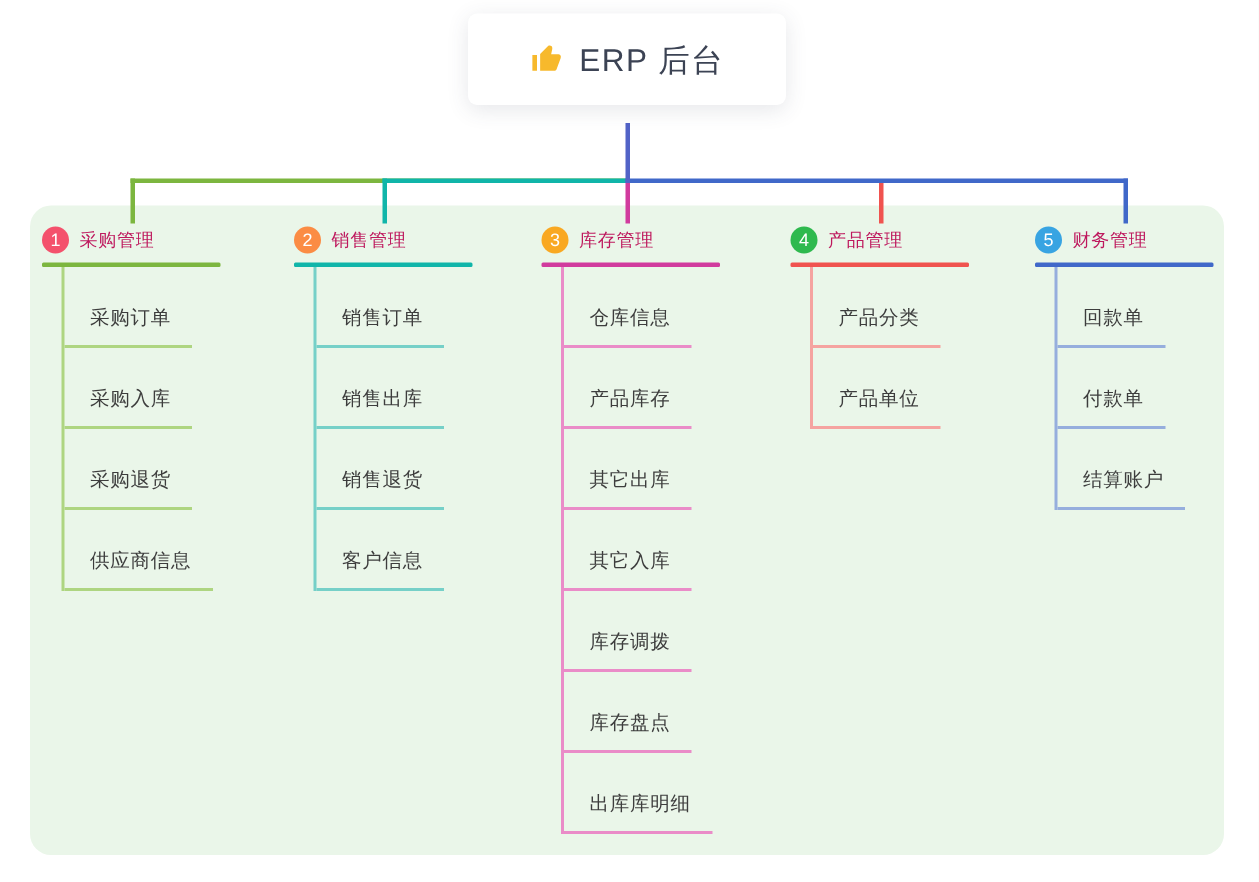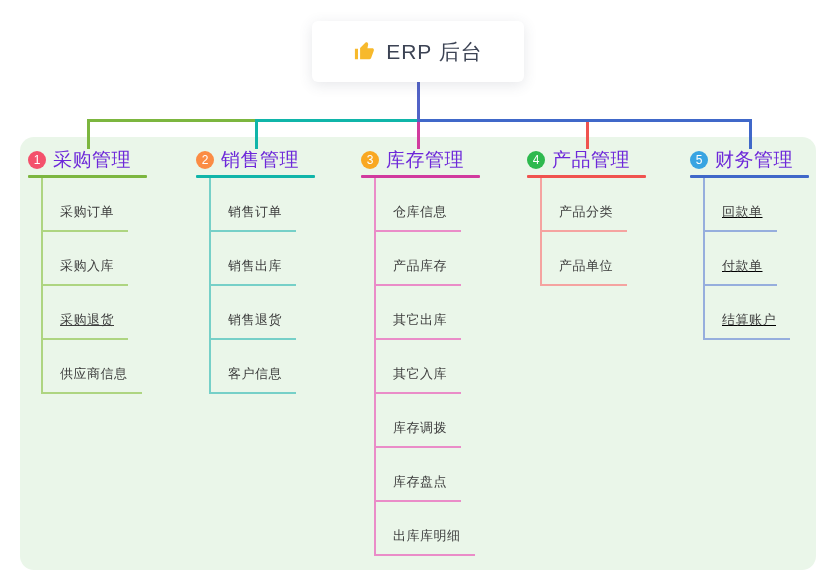--- a/index.html
+++ b/index.html
@@ -3,34 +3,34 @@
 <meta charset="utf-8">
 <style>
   * { margin:0; padding:0; box-sizing:border-box; }
   html,body { background:#fff; }
   body { font-family:"Liberation Sans","DejaVu Sans",sans-serif; }
   #canvas { position:relative; width:839px; height:588px; background:#ffffff; overflow:hidden; }
 
   #panel { position:absolute; left:20px; top:137px; width:796px; height:433px;
            background:#eaf6e9; border-radius:14px; }
 
-  #root-card { position:absolute; left:312px; top:21px; width:212px; height:61px;
+  #root-card { position:absolute; left:312px; top:9px; width:212px; height:61px;
                background:#ffffff; border-radius:6px;
                box-shadow:0 3px 14px rgba(60,70,90,.13);
                display:flex; align-items:center; justify-content:center; gap:10px; }
   #root-card .title { font-size:21px; color:#3c4354; font-weight:500; letter-spacing:1px; }
   .thumb-svg { width:23px; height:23px; display:block; }
 
   .conn { position:absolute; }
 
   .branch { position:absolute; top:148px; width:140px; }
   .branch-header { display:flex; align-items:center; gap:7px; height:24px; }
   .badge { width:18px; height:18px; border-radius:50%; color:#fff; font-size:12px;
            display:flex; align-items:center; justify-content:center; flex:0 0 18px; }
-  .branch-label { font-size:19px; color:#6d28d9; font-weight:500; letter-spacing:.5px; white-space:nowrap; }
+  .branch-label { font-size:12px; color:#be185d; font-weight:500; letter-spacing:.5px; white-space:nowrap; }
   .branch-underline { width:119px; height:3px; margin-top:3px; border-radius:1px; }
   .children { margin-left:13px; display:flex; flex-direction:column; align-items:flex-start;
               width:fit-content; border-left:2px solid transparent; }
   .child { height:54px; display:flex; align-items:flex-end;
            padding:0 14px 9px 17px; width:max-content;
            font-size:13px; color:#3d3d3d; letter-spacing:.5px; white-space:nowrap; }
 </style>
 </head>
 <body>
 
@@ -59,21 +59,21 @@
   <div id="branches">
       <div class="branch" style="left: 28px;">
         <div class="branch-header">
           <span class="badge" style="background: rgb(244, 81, 108);">1</span>
           <span class="branch-label">采购管理</span>
         </div>
         <div class="branch-underline" style="background: rgb(124, 182, 63);"></div>
         <div class="children" style="border-left-color: rgb(174, 213, 129);">
           <div class="child" style="border-bottom: 2px solid rgb(174, 213, 129);">采购订单</div>
           <div class="child" style="border-bottom: 2px solid rgb(174, 213, 129);">采购入库</div>
-          <div class="child" style="border-bottom: 2px solid rgb(174, 213, 129); text-decoration: underline;">采购退货</div>
+          <div class="child" style="border-bottom: 2px solid rgb(174, 213, 129);">采购退货</div>
           <div class="child" style="border-bottom: 2px solid rgb(174, 213, 129); text-align: right;">供应商信息</div>
         </div>
       </div>
       <div class="branch" style="left: 196px;">
         <div class="branch-header">
           <span class="badge" style="background: rgb(251, 140, 68);">2</span>
           <span class="branch-label">销售管理</span>
         </div>
         <div class="branch-underline" style="background: rgb(16, 181, 169);"></div>
         <div class="children" style="border-left-color: rgb(118, 208, 200);">
@@ -109,20 +109,20 @@
           <div class="child" style="border-bottom: 2px solid rgb(245, 163, 160);">产品分类</div>
           <div class="child" style="border-bottom: 2px solid rgb(245, 163, 160);">产品单位</div>
         </div>
       </div>
       <div class="branch" style="left: 690px;">
         <div class="branch-header">
           <span class="badge" style="background: rgb(56, 164, 226);">5</span>
           <span class="branch-label">财务管理</span>
         </div>
         <div class="branch-underline" style="background: rgb(64, 104, 201);"></div>
-        <div class="children" style="border-left-color: rgb(150, 174, 221); text-decoration: underline;">
+        <div class="children" style="border-left-color: rgb(150, 174, 221);">
           <div class="child" style="border-bottom: 2px solid rgb(150, 174, 221);">回款单</div>
           <div class="child" style="border-bottom: 2px solid rgb(150, 174, 221);">付款单</div>
           <div class="child" style="border-bottom: 2px solid rgb(150, 174, 221);">结算账户</div>
         </div>
       </div>
     </div>
 </div>
 
 </body></html>

